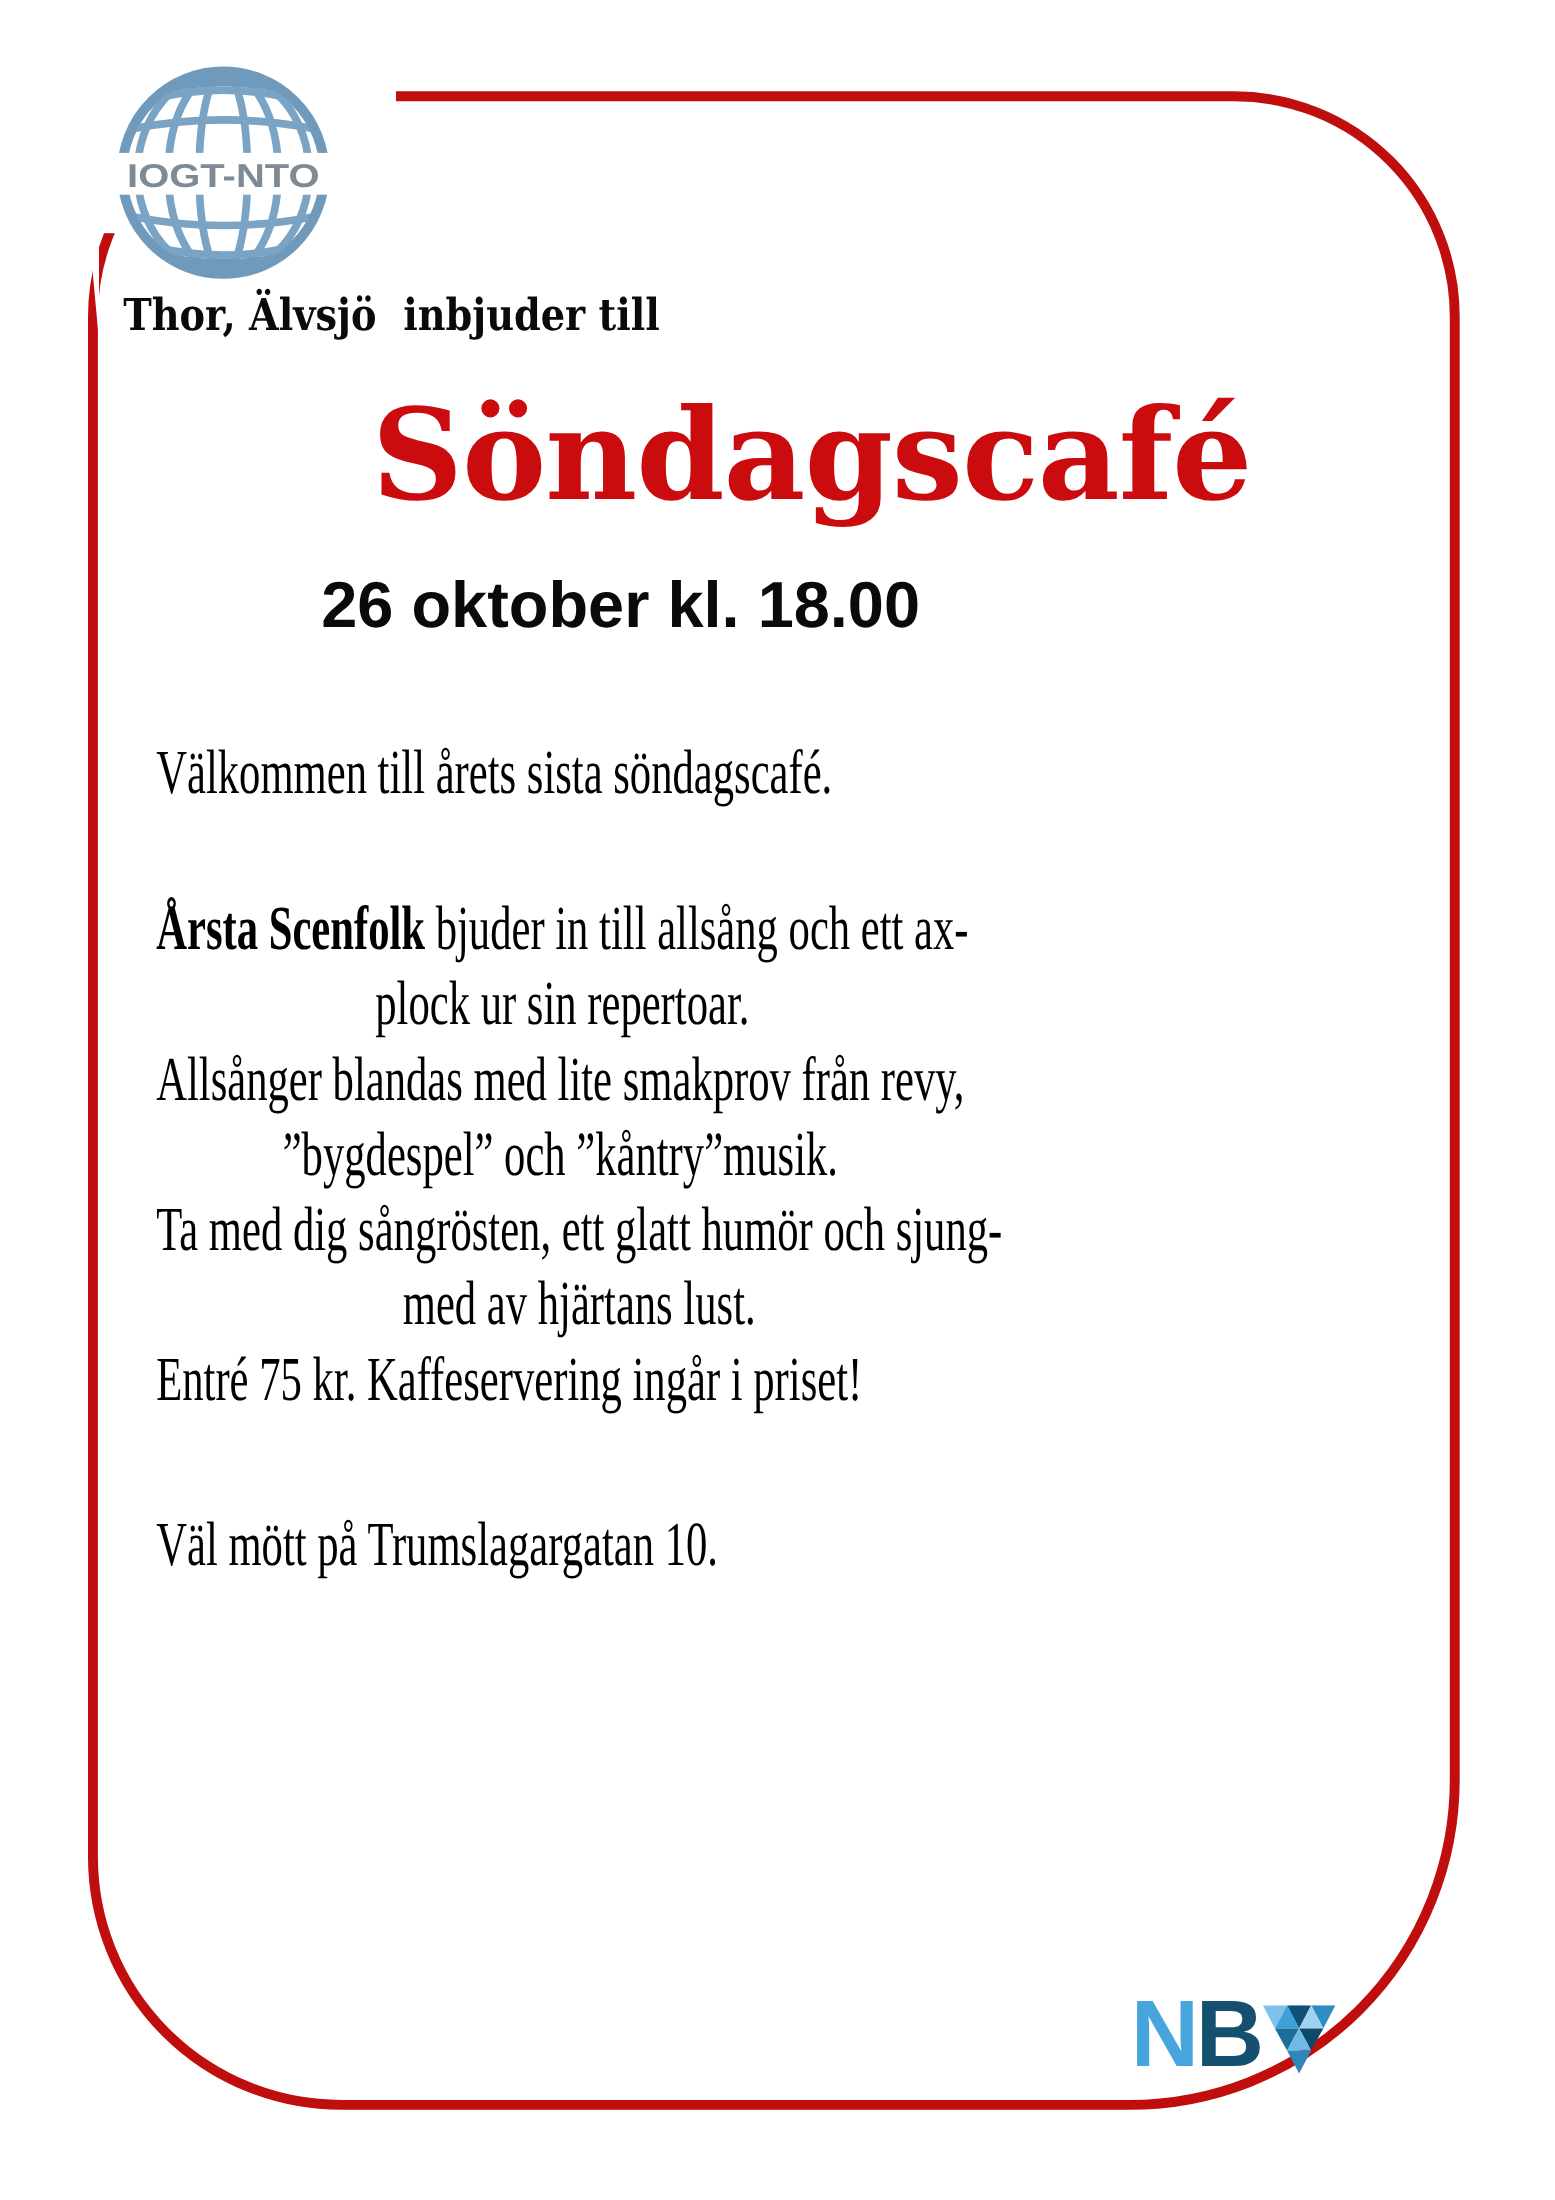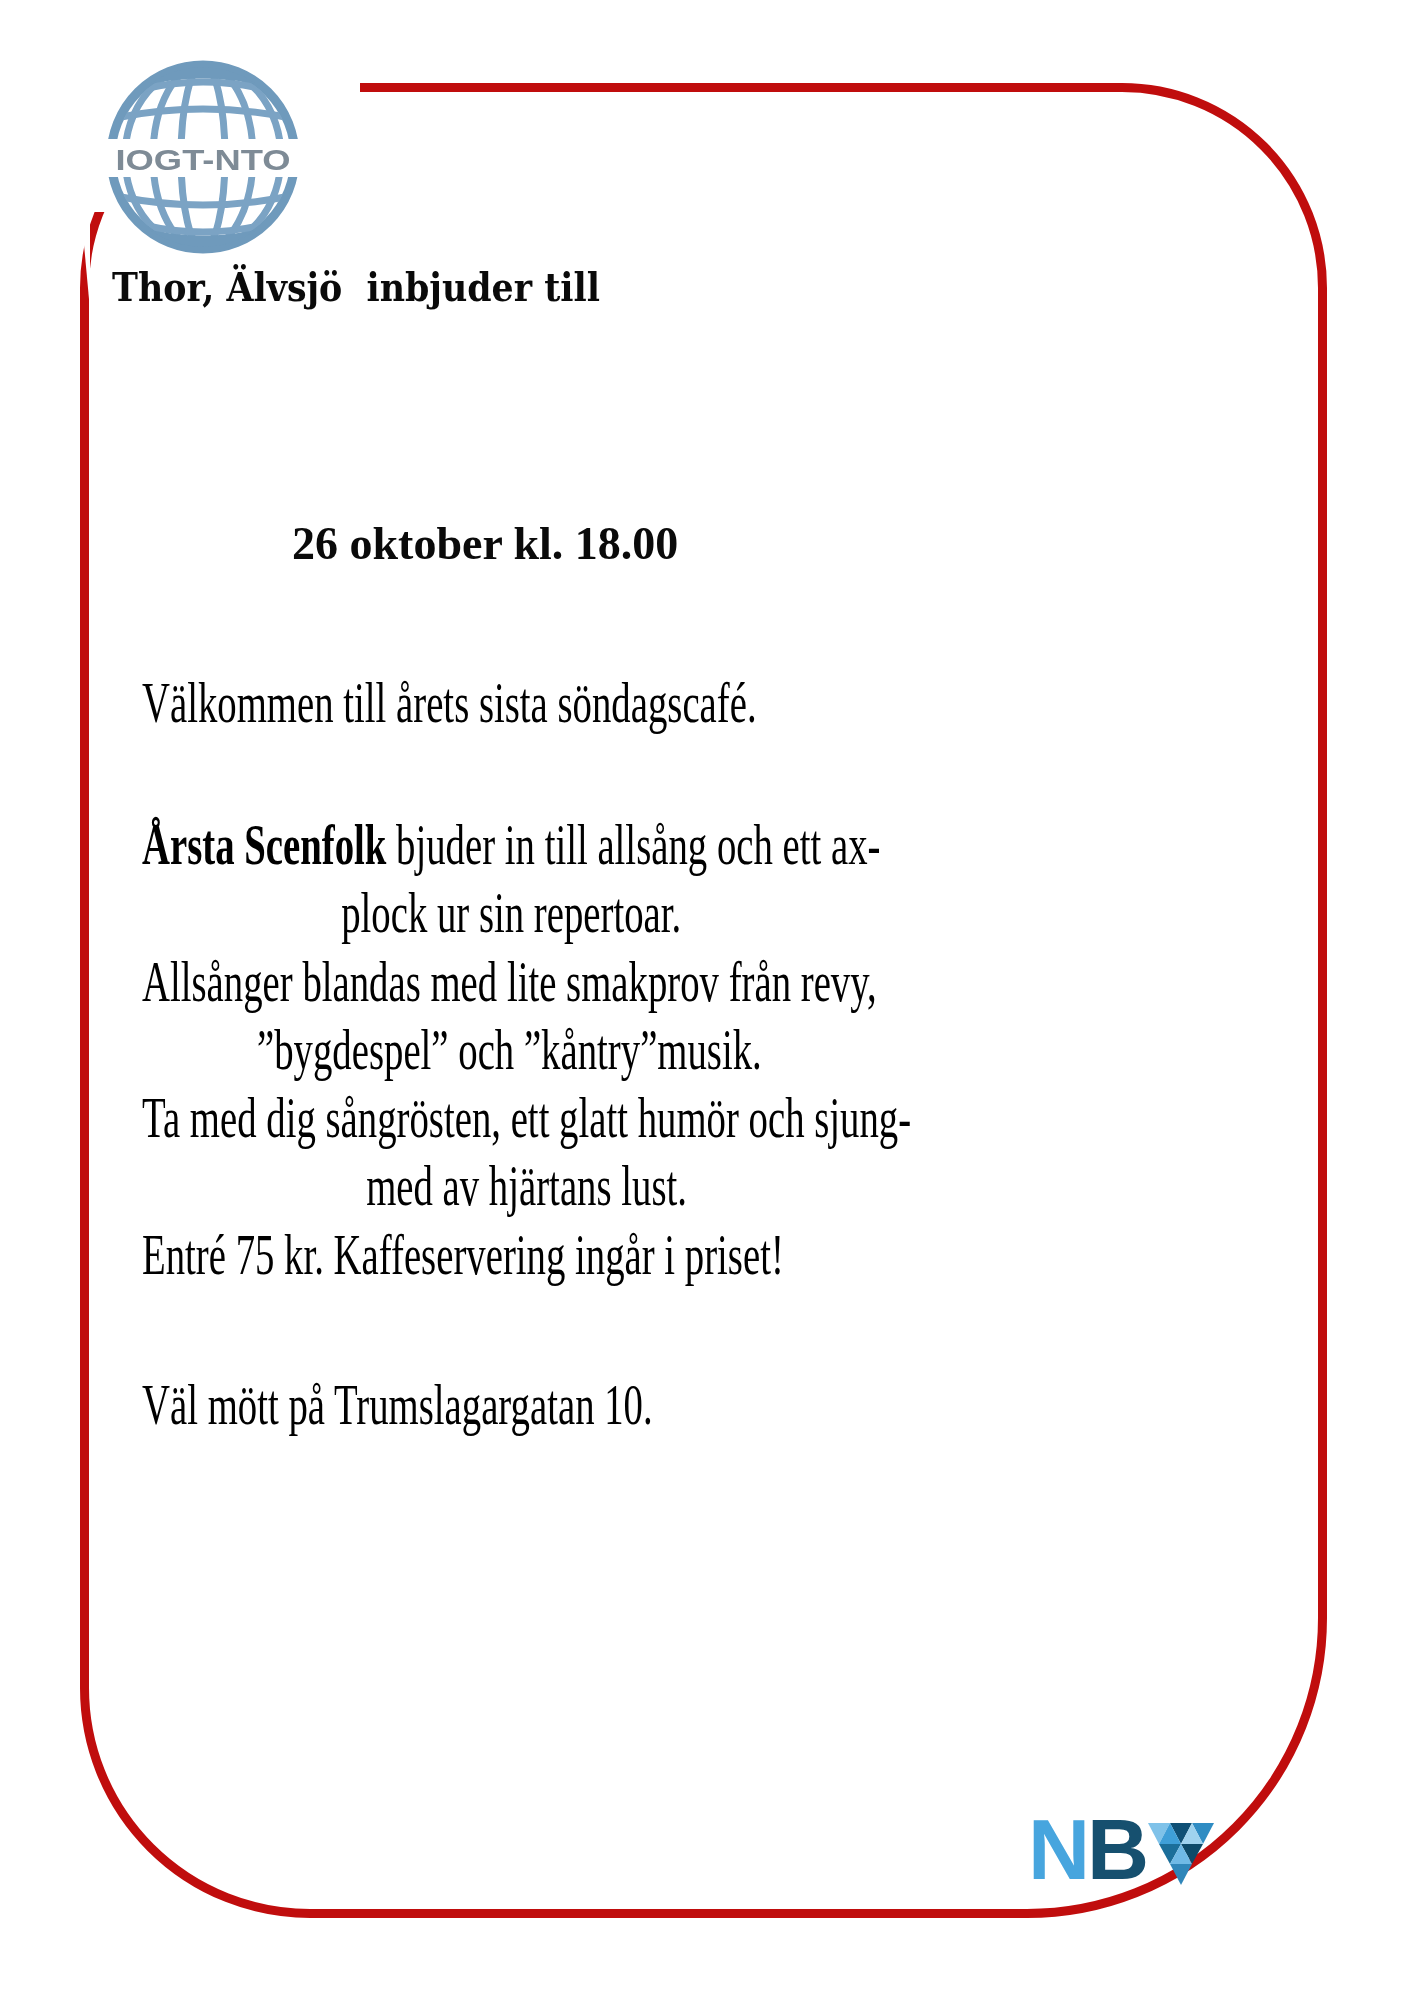--- a/index.html
+++ b/index.html
@@ -11,22 +11,22 @@
   
   .frame-cover{position:absolute;left:0;top:0;width:360px;height:212px;background:#ffffff;}
   .frame-taper{position:absolute;left:81px;top:212px;width:9px;height:98px;background:#ffffff;
                clip-path:polygon(0 0,100% 0,100% 100%);}
   .logo-globe{position:absolute;left:103px;top:52px;width:200px;height:210px;}
   .invite-line{position:absolute;left:112px;top:267px;font-family:"DejaVu Serif",serif;
                font-weight:bold;font-size:40px;line-height:1;color:#0a0a0a;white-space:pre;
                transform:scaleX(0.87);transform-origin:0 0;}
   .event-title{position:absolute;left:338px;top:357px;font-family:"DejaVu Serif",serif;
                font-weight:bold;font-size:115px;line-height:1;letter-spacing:-1px;}
-  .event-date{position:absolute;left:292px;top:521px;font-family:Liberation Serif, serif;
-              font-weight:bold;font-size:46px;line-height:1;color:#0a0a0a;}
+  .event-date{position:absolute;left:292px;top:521px;font-family:Liberation Sans, sans-serif;
+              font-weight:bold;font-size:59px;line-height:1;color:#0a0a0a;}
   .para{position:absolute;left:142px;font-size:57px;line-height:68px;color:#000;
         white-space:pre-line;transform:scaleX(0.68);transform-origin:0 0;}
   .para b{font-weight:bold;}
   .p1{top:669px;} .p2{top:811px;} .p3{top:948px;} .p4{top:1084px;} .p5{top:1221px;} .p6{top:1371px;}
   .nbv{position:absolute;left:1028px;top:1806px;display:flex;align-items:flex-start;}
   .nbv-letter{font-family:"Liberation Sans",sans-serif;font-weight:bold;font-size:86px;
               line-height:1;letter-spacing:-3px;}
   .nbv-n{color:#47a5de;} .nbv-b{color:#16506f;}
   .nbv-v{margin-top:17px;margin-left:2px;}
 </style>
@@ -56,20 +56,21 @@
       <path d="M 40 172 Q 100 186 160 172"></path>
     </g>
     <path d="M 47 31 A 92 92 0 0 1 153 31 Q 100 20 47 31 Z" fill="#6f9abc"></path>
     <path d="M 47 177 A 92 92 0 0 0 153 177 Q 100 188 47 177 Z" fill="#6f9abc"></path>
     <rect x="0" y="86" width="200" height="38" fill="#ffffff"></rect>
     <text x="100" y="117" text-anchor="middle" textLength="175" lengthAdjust="spacingAndGlyphs" font-family="Liberation Sans, sans-serif" font-weight="bold" font-size="30" fill="#7e8b96">IOGT-NTO</text>
   </svg>
 
   <div class="invite-line">Thor, Älvsjö  inbjuder till</div>
 
+  <div class="event-title" style="color:#cb0c0e;">Söndagscafé</div>
 
   <div class="event-date">26 oktober kl. 18.00</div>
 
   <div class="para p1">Välkommen till årets sista söndagscafé.</div>
 
   <div class="para p2"><b>Årsta Scenfolk</b><span> bjuder in till allsång och ett ax-
 plock ur sin repertoar.</span></div>
 
   <div class="para p3">Allsånger blandas med lite smakprov från revy,
 ”bygdespel” och ”kåntry”musik.</div>

